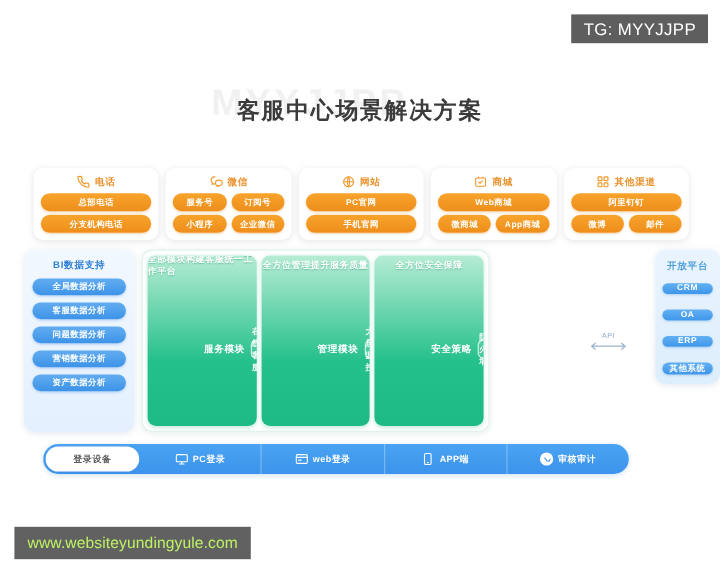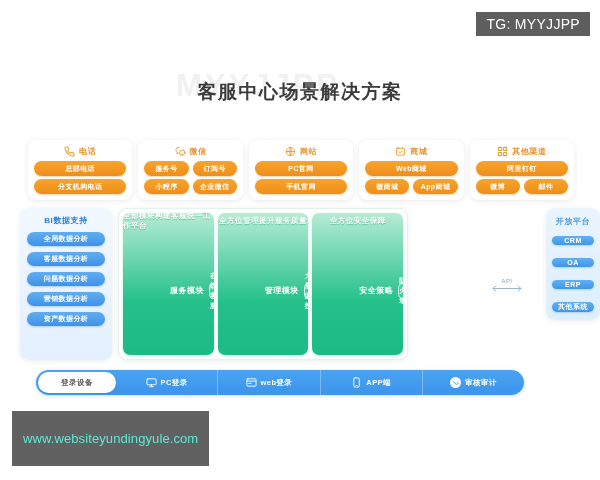--- a/index.html
+++ b/index.html
@@ -10,22 +10,22 @@
   }
   
   .tg-badge{
     position:absolute;top:12px;right:10px;
     background:#5e5e5e;color:#ffffff;
     font-size:14px;padding:4px 10px;letter-spacing:.3px;
     z-index:40;
   }
   .site-badge{
     position:absolute;left:12px;bottom:14px;
-    background:#616161;color:#5eead4;
-    font-size:13px;padding:20px 11px;letter-spacing:.1px;
+    background:#616161;color:#bef264;
+    font-size:13px;padding:6px 11px;letter-spacing:.1px;
     z-index:40;
   }
   
   .title-wrap{
     position:absolute;left:0;right:0;top:70px;height:44px;
     display:flex;align-items:center;justify-content:center;
   }
   .ghost-word{
     position:absolute;left:50%;top:-2px;transform:translateX(-50%) translateX(-42px);
     font-size:31px;font-weight:700;color:#f1f1f1;letter-spacing:3px;

